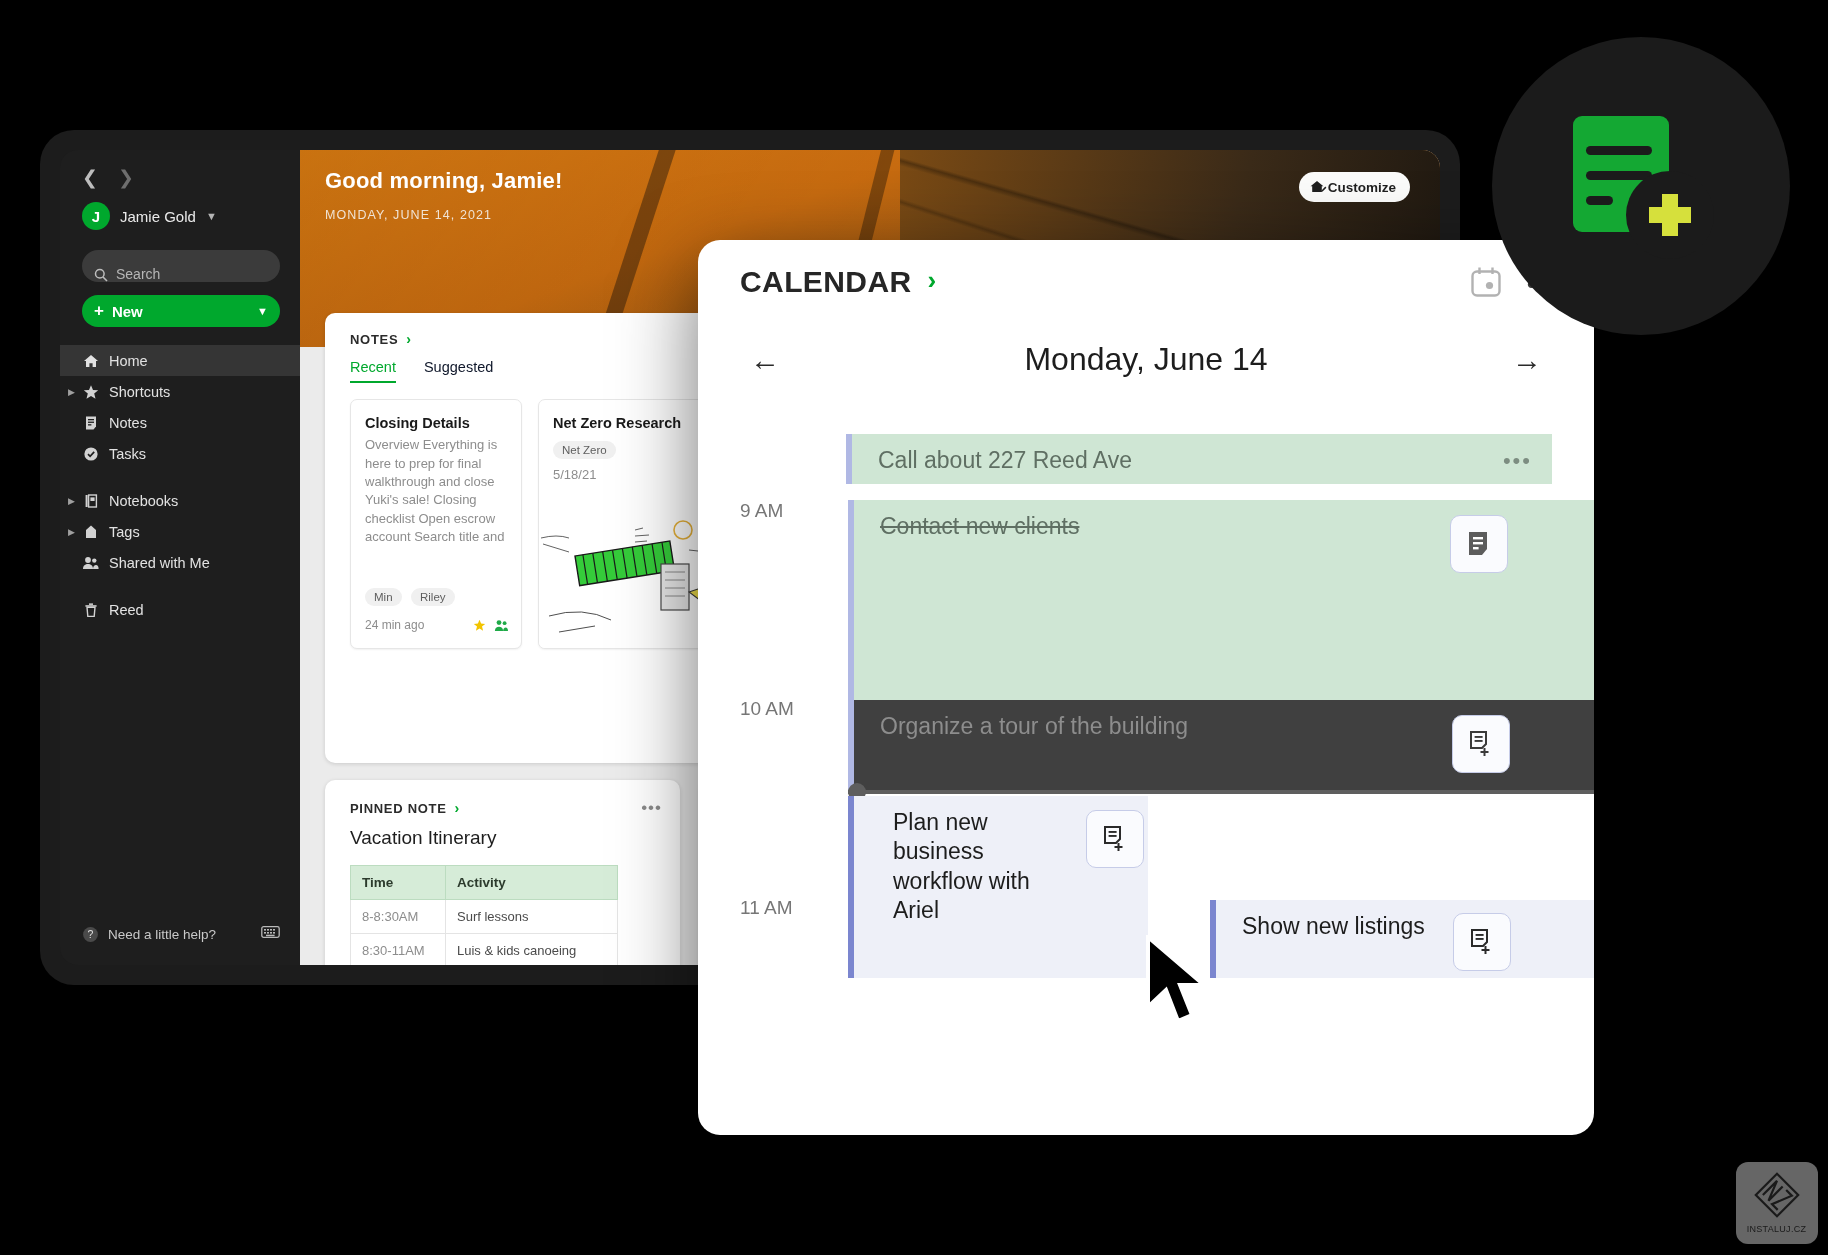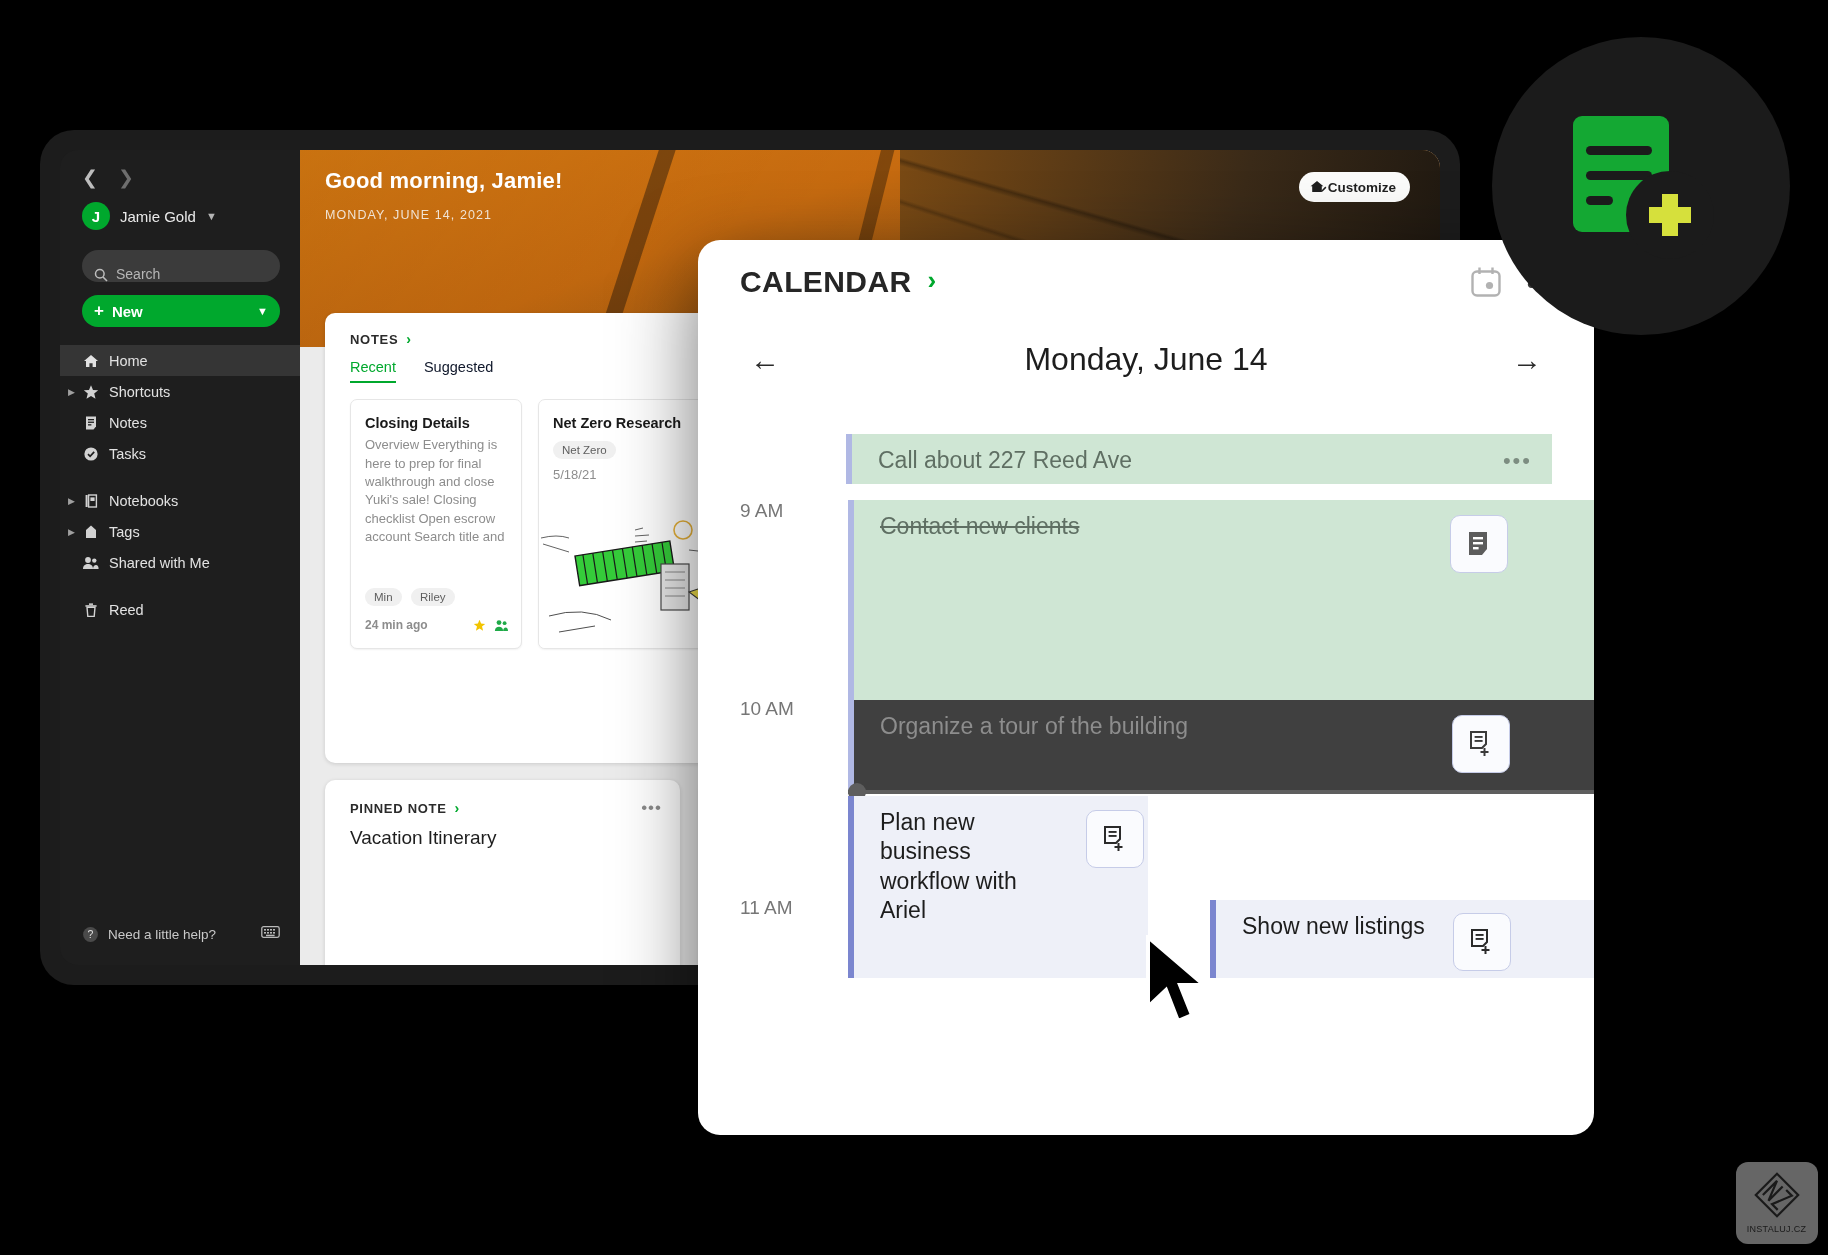--- a/index.html
+++ b/index.html
@@ -141,21 +141,21 @@
   }
   .notetile .ttl { font-size:14.5px; font-weight:bold; color:#1a1a1a; padding: 14px 14px 0 14px; line-height:1.25; }
   .notetile .snip { font-size:13px; color:#8d8d8d; padding: 4px 14px 0 14px; line-height:1.42; }
   .tagchip {
     display:inline-block; background:#f0f0f0; color:#5e5e5e;
     font-size:11.5px; border-radius:10px; padding: 3px 9px; margin-right:5px;
   }
   .notetile .chips { position:absolute; left: 14px; bottom: 42px; }
   .notetile .meta  { position:absolute; left: 14px; right:12px; bottom: 16px;
                      display:flex; align-items:center; }
-  .notetile .meta .ago { font-size:12px; color:#8d8d8d;font-weight:bold; }
+  .notetile .meta .ago { font-size:12px; color:#8d8d8d; }
   .notetile .meta .ics { margin-left:auto; display:flex; gap:8px; align-items:center; }
   .nz-date { font-size:13px; color:#8d8d8d; padding: 8px 14px 0 14px; }
   #sketch {
     position:absolute; left:0; right:0; bottom:0; height: 140px;
     background: #fff; overflow:hidden;
   }
   .notetile.clip { width: 78px; }
 
   
   #pinnedcard {
@@ -514,20 +514,37 @@
       </div>
     </div>
 
     <div id="pinnedcard">
       <div class="cardhdr">
         <span class="lbl">PINNED NOTE</span>
         <span class="gchev">›</span>
         <span class="dots">•••</span>
       </div>
       <div class="vtitle">Vacation Itinerary</div>
+      <table id="vtable">
+        <tbody>
+            <tr>
+          <th>Time</th>
+          <th>Activity</th>
+        </tr>
+        <tr>
+          <td>8-8:30AM</td>
+          <td>Surf lessons</td>
+        </tr>
+        <tr>
+          <td>8:30-11AM</td>
+          <td>Luis &amp; kids canoeing</td>
+        </tr>
+
+      </tbody>
+        </table>
     </div>
 
     <div id="rightcard">
       <div class="cardhdr">
         <span class="lbl">S</span>
       </div>
     </div>
   </div>
 </div>
 
@@ -588,21 +605,21 @@
         <path d="M18.5 19 L18.5 27 M14.5 23 L22.5 23" stroke="#3a3a3a" stroke-width="2"></path>
       </svg>
     </div>
 
     <div id="nowline" style="top: 382px; left: 0;">
       <div class="bar" style="left: 150px; width: 756px;"></div>
       <div class="knob" style="left: 150px;"></div>
     </div>
 
     <div class="ev lav" style="left: 150px; top: 386px; width: 300px; height: 182px;">
-      <span class="evtx" style="padding-right: 86px;">Plan new business workflow with Ariel</span>
+      <span class="evtx" style="padding-right: 86px; margin-left: 13px;">Plan new business workflow with Ariel</span>
     </div>
     <div class="notebtn" style="left: 388px; top: 400px;">
       <svg width="30" height="30" viewBox="0 0 30 30">
         <path d="M5 3 H20 V15 L16 19 H5 Z" fill="none" stroke="#2a2a2a" stroke-width="2"></path>
         <rect x="8.6" y="7" width="8" height="1.9" fill="#2a2a2a"></rect>
         <rect x="8.6" y="11" width="8" height="1.9" fill="#2a2a2a"></rect>
         <path d="M18.5 19 L18.5 27 M14.5 23 L22.5 23" stroke="#2a2a2a" stroke-width="2"></path>
       </svg>
     </div>
 

